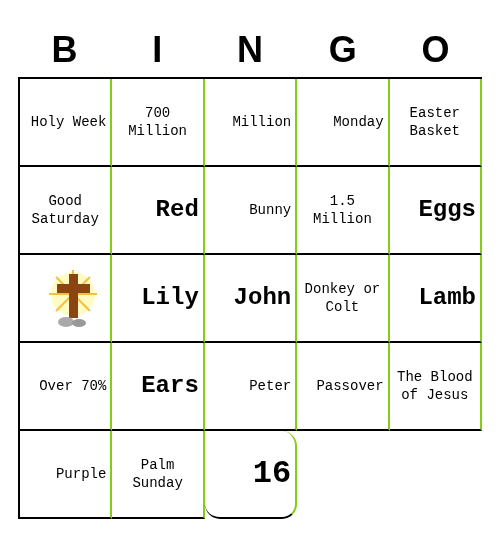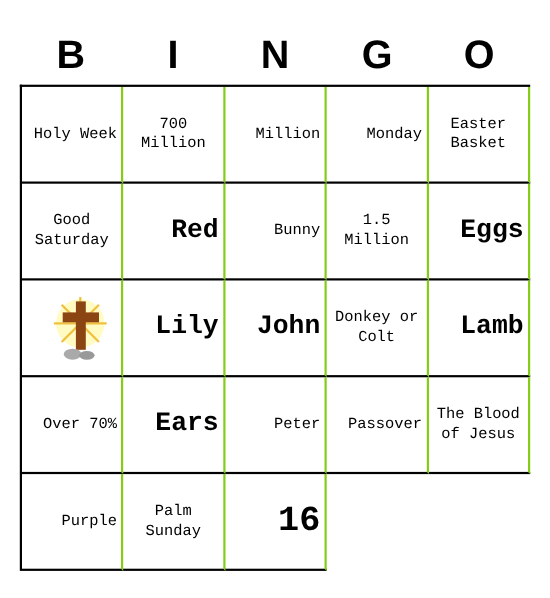--- a/index.html
+++ b/index.html
@@ -48,20 +48,21 @@
       font-family: Liberation Mono, monospace;
       line-height: 1.3;
     }
     .bingo-cell.large-text {
       font-size: 24px;
       font-weight: bold;
     }
     .bingo-cell.number-large {
       font-size: 32px;
       font-weight: bold;
+      border-radius: 15px;
     }
   </style>
 </head>
 <body>
 
 <div class="bingo-card">
   <div class="bingo-header">
   <div class="bingo-header-cell">B</div>
       <div class="bingo-header-cell">I</div>
       <div class="bingo-header-cell">N</div>

